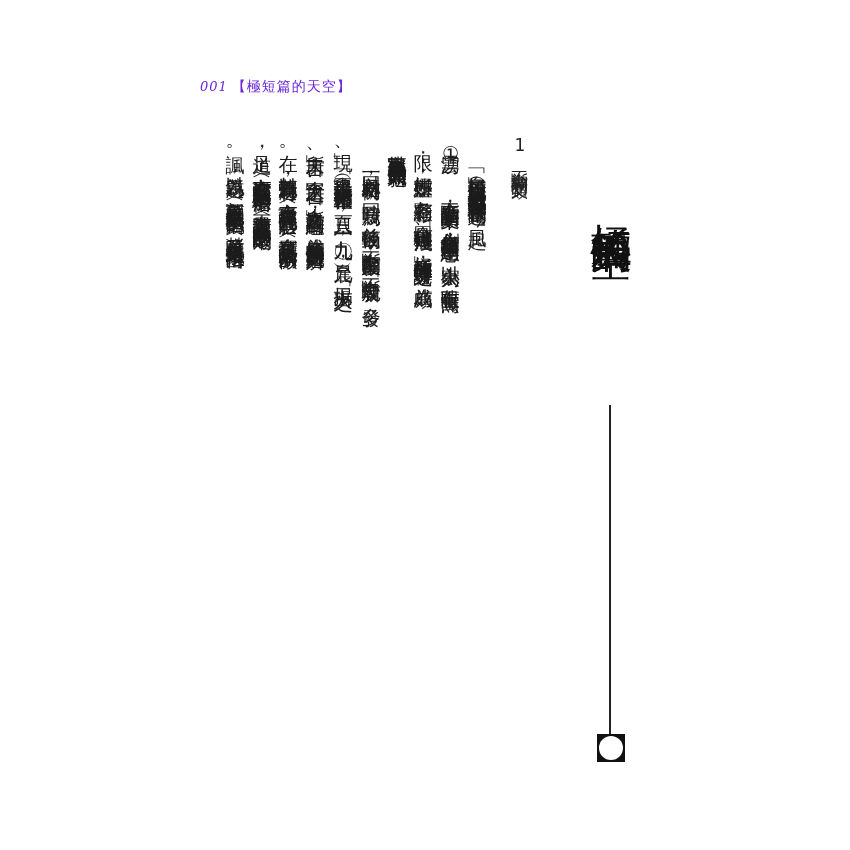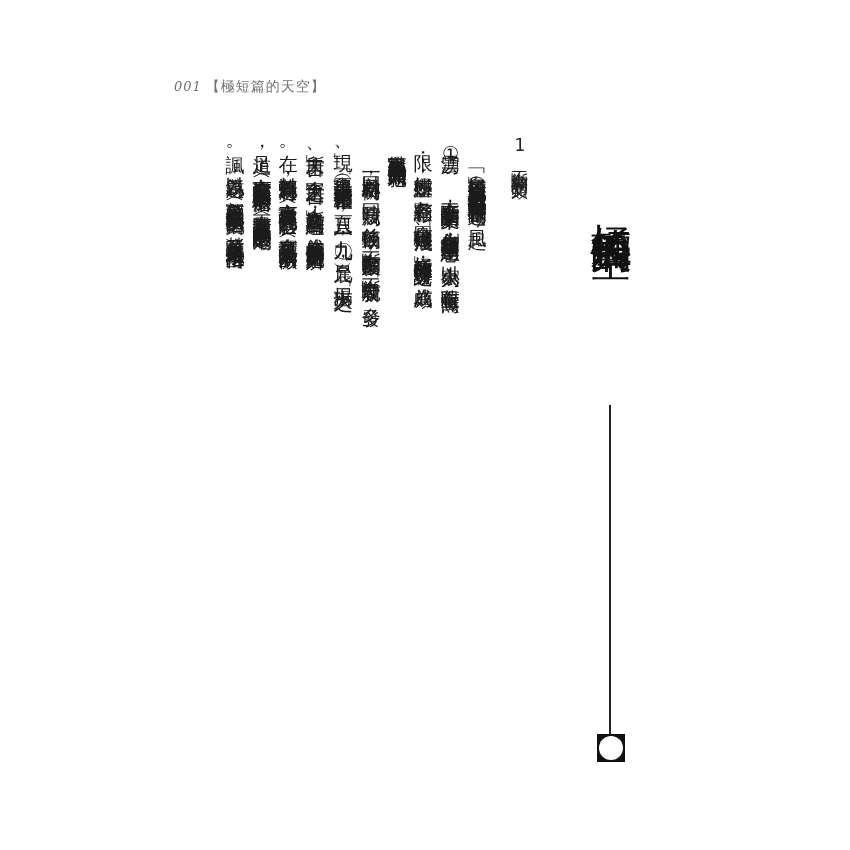--- a/index.html
+++ b/index.html
@@ -1,20 +1,20 @@
 <!DOCTYPE html>
 <html><head>
 <meta charset="utf-8">
 <style>
   html, body { margin:0; padding:0; background:#ffffff; }
   body { width:850px; height:850px; position:relative; overflow:hidden;
          font-family:"DejaVu Sans", sans-serif; color:#1a1a1a; }
   .page { position:absolute; left:0; top:0; width:850px; height:850px; background:#fff; }
 
-  .running-head { position:absolute; left:174px; top:78px; font-size:14px; letter-spacing:1px; color:#737373; white-space:nowrap; }
+  .running-head { position:absolute; left:200px; top:78px; font-size:14px; letter-spacing:1px; color:#6d28d9; white-space:nowrap; }
   .running-head .pnum { font-family:"DejaVu Serif", serif; font-style:italic; font-size:13px; margin-right:4px; }
 
   .col { position:absolute; top:140px; writing-mode:vertical-rl; text-orientation:upright;
          font-size:19.2px; line-height:26px; letter-spacing:1.05px; white-space:nowrap; color:#1c1c1c;
          font-family:"DejaVu Sans", sans-serif; }
 
   .title { position:absolute; left:588px; top:190px; writing-mode:vertical-rl; text-orientation:upright;
            font-family:"DejaVu Serif", serif; font-size:42px; line-height:46px; letter-spacing:3px; font-weight:500; color:#111; }
   .title-rule { position:absolute; left:609px; top:405px; width:2px; height:335px; background:#222; }
   .title-mark { position:absolute; left:597px; top:734px; width:28px; height:28px; background:#111; }

